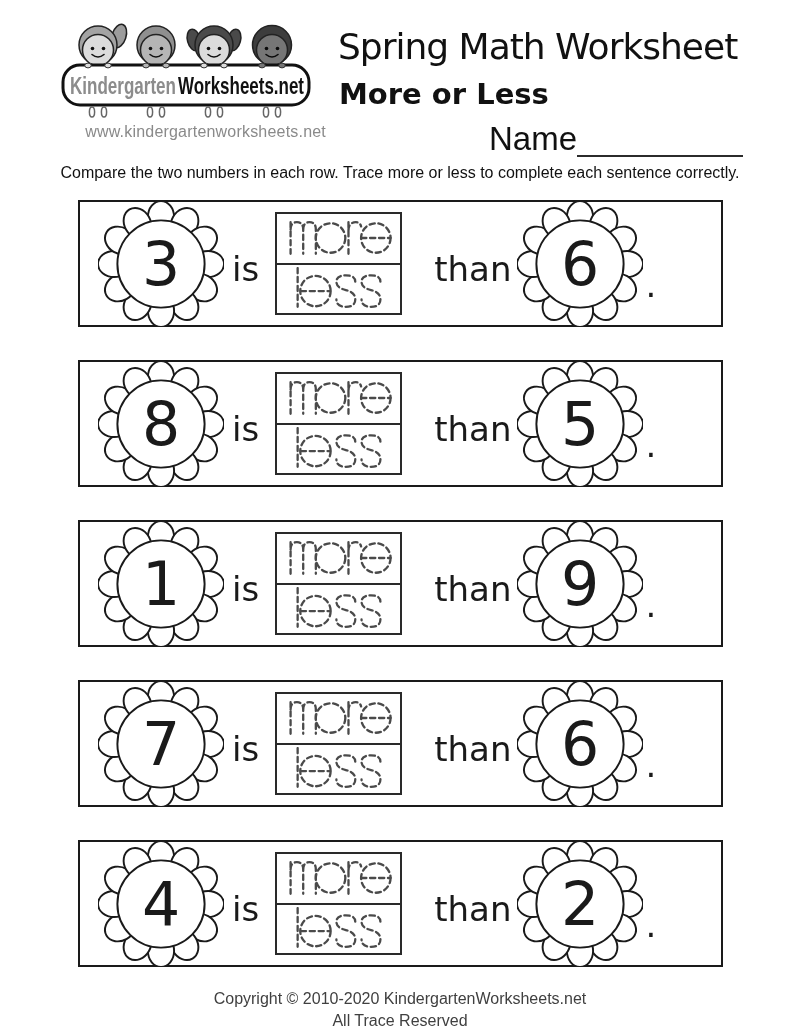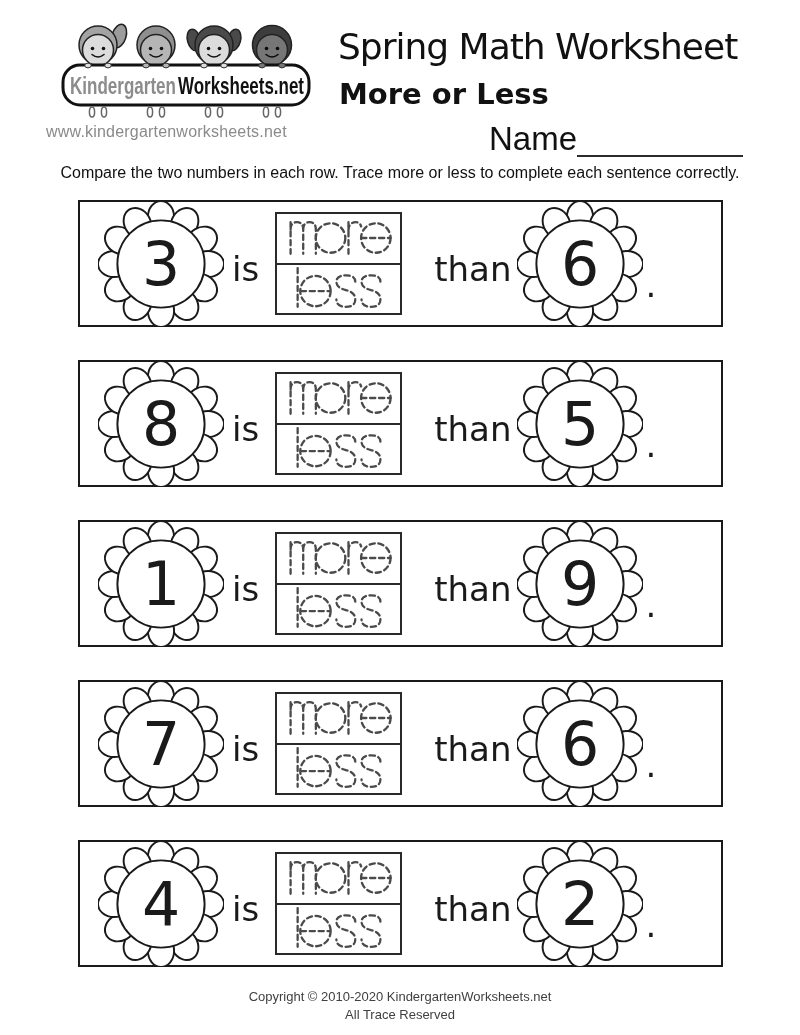--- a/index.html
+++ b/index.html
@@ -2,21 +2,21 @@
 <html><head>
 <meta charset="utf-8">
 <style>
   html,body{margin:0;padding:0;background:#fff;}
   .page{position:relative;width:800px;height:1035px;background:#fff;overflow:hidden;
         font-family:"Liberation Sans",sans-serif;color:#1a1a1a;}
 
   
   .logo-svg{position:absolute;left:60px;top:20px;width:252px;height:101px;}
   .logo-svg text{font-family:"Liberation Sans",sans-serif;font-weight:bold;}
-  .logo-url{position:absolute;left:46px;top:123px;width:280px;text-align:left;
+  .logo-url{position:absolute;left:46px;top:123px;width:280px;text-align:right;
             font-size:16px;color:#8a8a8a;letter-spacing:.2px;}
   .title{position:absolute;left:338px;top:26px;font-family:"DejaVu Sans",sans-serif;
          font-size:36px;letter-spacing:-1px;color:#111;}
   .subtitle{position:absolute;left:339px;top:77px;font-family:"DejaVu Sans",sans-serif;
             font-size:29px;font-weight:bold;color:#111;}
   .name-row{position:absolute;left:443px;top:120px;right:57px;display:flex;align-items:flex-end;height:37px;}
   .name-label{font-size:33px;line-height:36px;color:#111;margin-left:46px;}
   .name-line{flex:1;border-bottom:2px solid #2b2b2b;height:34px;}
   .instructions{position:absolute;top:164px;left:0;right:0;text-align:center;
                 font-size:16px;color:#111;}
@@ -41,21 +41,21 @@
   .word-cell{flex:1;display:flex;align-items:center;justify-content:center;}
   .more-cell{border-bottom:2px solid #2a2a2a;}
   .trace-svg{display:block;}
   .trace-svg.more{width:106px;height:40px;}
   .trace-svg.less{width:93px;height:44px;}
   .trace-svg path,.trace-svg circle{fill:none;stroke:#4a4a4a;stroke-width:2.2;
             stroke-dasharray:5 3.5;stroke-linecap:round;}
 
   
   .footer{position:absolute;top:988px;left:0;right:0;text-align:center;
-          font-size:13px;color:#404040;line-height:1.35;}
+          font-size:16px;color:#404040;line-height:1.35;}
 </style>
 </head>
 <body>
 
 <div class="page">
 
   <svg class="logo-svg" viewBox="0 0 252 101">
 
     <g>
       <ellipse cx="59" cy="16" rx="7" ry="12" fill="#9c9c9c" stroke="#222" stroke-width="1.5" transform="rotate(18 59 16)"></ellipse>

